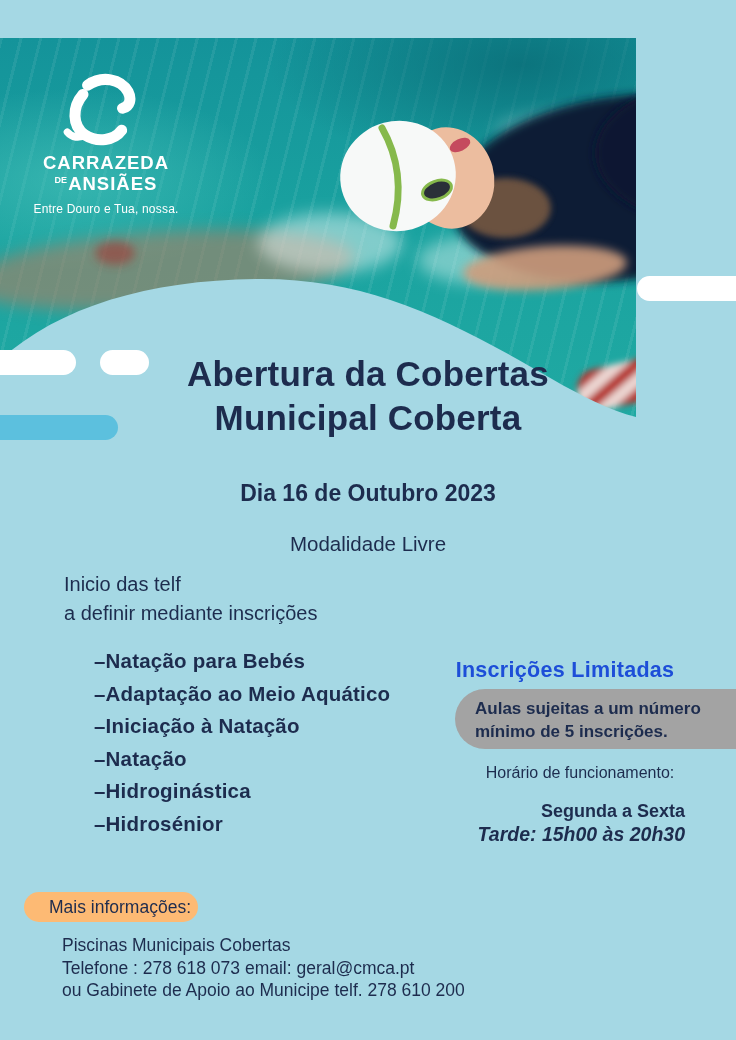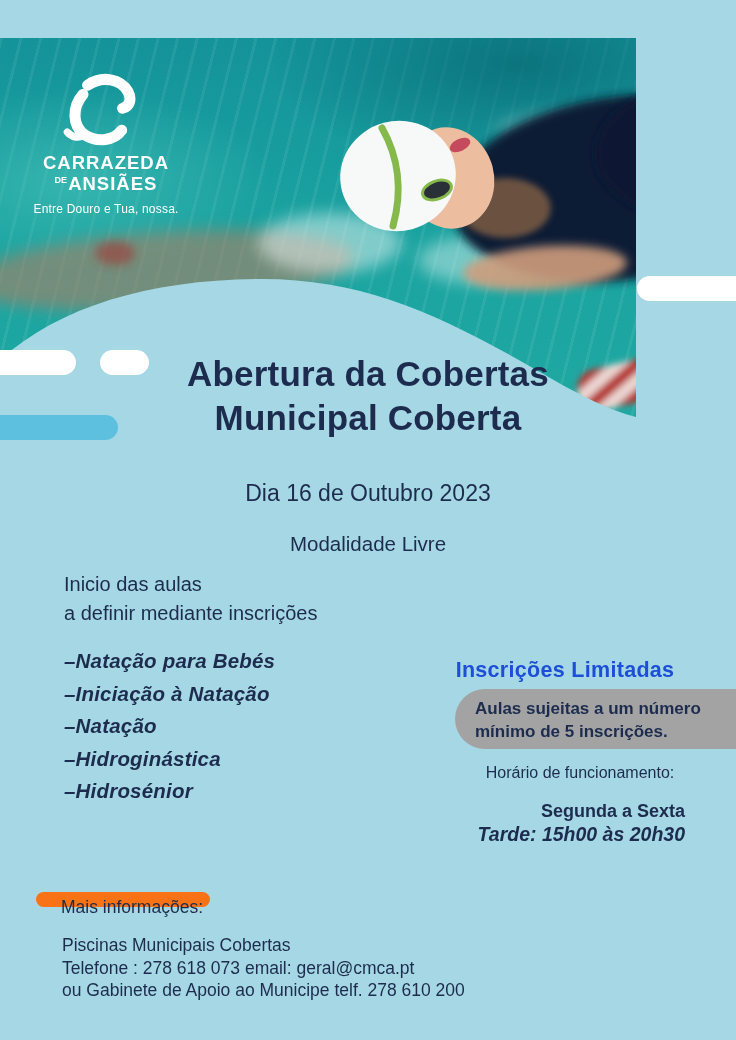--- a/index.html
+++ b/index.html
@@ -31,44 +31,44 @@
   .pill { position:absolute; height:25px; border-radius:13px; background:#fff; }
   .pill-top-right { left:637px; top:276px; width:150px; }
   .pill-left-a { left:-22px; top:350px; width:98px; }
   .pill-left-b { left:100px; top:350px; width:49px; }
   .pill-left-blue { left:-22px; top:415px; width:140px; background:#5cc0de; }
 
   
   .title { position:absolute; left:0; top:352px; width:736px; text-align:center;
     font-size:35px; line-height:44px; font-weight:800; letter-spacing:.2px; }
   .event-date { position:absolute; left:0; top:480px; width:736px; text-align:center;
-    font-size:23px; font-weight:400; }
+    font-size:23px; font-weight:700; }
   .event-mode { position:absolute; left:0; top:532px; width:736px; text-align:center;
     font-size:20.5px; font-weight:400; }
 
   .intro { position:absolute; left:64px; top:570px; font-size:20px; line-height:29px; font-weight:400; }
 
   .activities { position:absolute; left:64px; top:645px; list-style:none; }
-  .activities li { font-size:20.5px; font-weight:700; font-style:italic; line-height:32.5px; letter-spacing:.2px; }
+  .activities li { font-size:20.5px; font-weight:700; line-height:32.5px; letter-spacing:.2px;margin-left:30px; }
 
   .insc-heading { position:absolute; left:440px; top:658px; width:250px; text-align:center;
     color:#1d4ed8; font-size:21.5px; font-weight:800; letter-spacing:.3px; }
   .insc-box { position:absolute; left:455px; top:689px; width:281px; height:60px;
     background:#a3a3a3; border-radius:30px 0 0 30px; padding:8px 10px 0 20px; }
   .insc-box div { font-size:17px; font-weight:700; line-height:23px; }
 
   .schedule-heading { position:absolute; left:450px; top:764px; width:260px; text-align:center;
     font-size:16px; font-weight:400; }
   .schedule-days { position:absolute; left:440px; top:801px; width:245px; text-align:right;
     font-size:18px; font-weight:700; }
   .schedule-hours { position:absolute; left:440px; top:823px; width:245px; text-align:right;
     font-size:19.5px; font-weight:700; font-style:italic; }
 
-  .info-pill { position:absolute; left:36px; top:892px; width:174px; height:15px;
-    background:#f97316; border-radius:16px; line-height:31px; padding-left:25px;
+  .info-pill { position:absolute; left:24px; top:892px; width:174px; height:30px;
+    background:#fdba74; border-radius:16px; line-height:31px; padding-left:25px;
     font-size:17.5px; font-weight:400; }
   .contact { position:absolute; left:62px; top:934px; font-size:17.5px; line-height:22.5px; font-weight:400; }
 </style>
 </head>
 <body>
 
 <div class="poster">
 
   <div class="photo">
     <svg class="photo-svg" viewBox="0 0 736 442" preserveAspectRatio="none">
@@ -138,26 +138,27 @@
 
   <h1 class="title">
     <span>Abertura da Cobertas</span><br>
     <span>Municipal Coberta</span>
   </h1>
 
   <div class="event-date">Dia 16 de Outubro 2023</div>
   <div class="event-mode">Modalidade Livre</div>
 
   <div class="intro">
-    <div>Inicio das aulas</div>
+    <div>Inicio das telf</div>
     <div>a definir mediante inscrições</div>
   </div>
 
   <ul class="activities">
     <li>–Natação para Bebés</li>
+    <li>–Adaptação ao Meio Aquático</li>
     <li>–Iniciação à Natação</li>
     <li>–Natação</li>
     <li>–Hidroginástica</li>
     <li>–Hidrosénior</li>
   </ul>
 
   <div class="insc-heading">Inscrições Limitadas</div>
   <div class="insc-box">
     <div>Aulas sujeitas a um número</div>
     <div>mínimo de 5 inscrições.</div>

